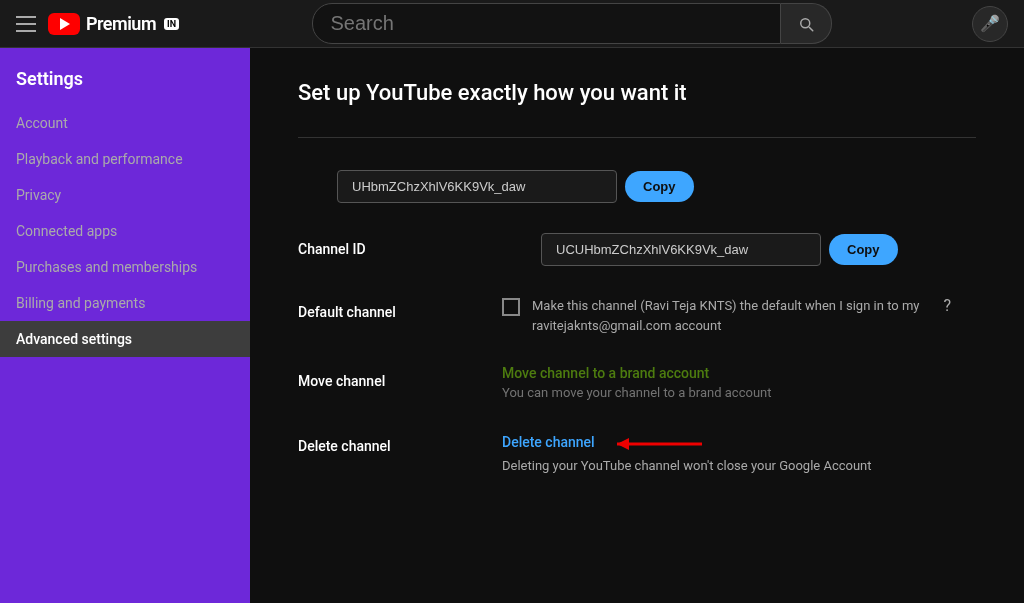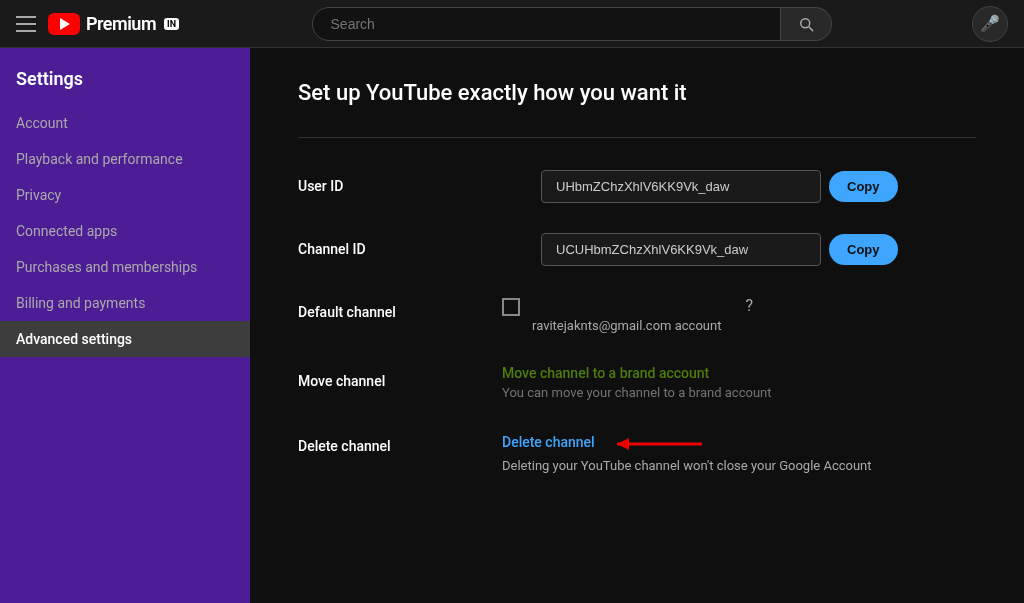--- a/index.html
+++ b/index.html
@@ -68,21 +68,21 @@
       position: relative;
       display: flex;
     }
     .search-input {
       width: 100%;
       background: #121212;
       border: 1px solid #444;
       border-radius: 20px 0 0 20px;
       color: #fde047;
       padding: 8px 18px;
-      font-size: 14px;
+      font-size: 20px;
       outline: none;
     }
     .search-btn {
       background: #282828;
       border: 1px solid #444;
       border-left: none;
       border-radius: 0 20px 20px 0;
       padding: 0 16px;
       cursor: pointer;
       display: flex; align-items: center;
@@ -102,21 +102,21 @@
 
     
     .main-layout {
       display: flex;
       height: calc(603px - 48px);
     }
 
     
     .sidebar {
       width: 250px;
-      background: #4c1d95;
+      background: #6d28d9;
       padding: 20px 0;
       flex-shrink: 0;
       overflow-y: auto;
     }
     .sidebar-title {
       color: #fff;
       font-size: 18px;
       font-weight: 600;
       padding: 0 16px 16px;
     }
@@ -317,21 +317,20 @@
     <div class="sidebar-item active">
       <span>Advanced settings</span>
     </div>
   </aside>
 
   <main class="content">
     <h1 class="content-title">Set up YouTube exactly how you want it</h1>
     <hr class="divider">
 
     <div class="settings-row">
-      <div class="settings-label">User ID</div>
       <div class="settings-value">
         <div class="id-box">
           <input class="id-field" type="text" readonly="" value="UHbmZChzXhlV6KK9Vk_daw" style="">
           <button class="copy-btn">Copy</button>
         </div>
       </div>
     </div>
 
     <div class="settings-row">
       <div class="settings-label">Channel ID</div>
@@ -342,20 +341,21 @@
         </div>
       </div>
     </div>
 
     <div class="settings-row">
       <div class="settings-label">Default channel</div>
       <div class="settings-value">
         <div class="checkbox-row">
           <div class="checkbox-box"></div>
           <span class="checkbox-text">
+            <span>Make this channel (Ravi Teja KNTS) the default when I sign in to my</span>
             <br>
             <span>ravitejaknts@gmail.com</span>
             <span>account</span>
           </span>
           <span class="help-icon">?</span>
         </div>
       </div>
     </div>
 
     <div class="settings-row">

